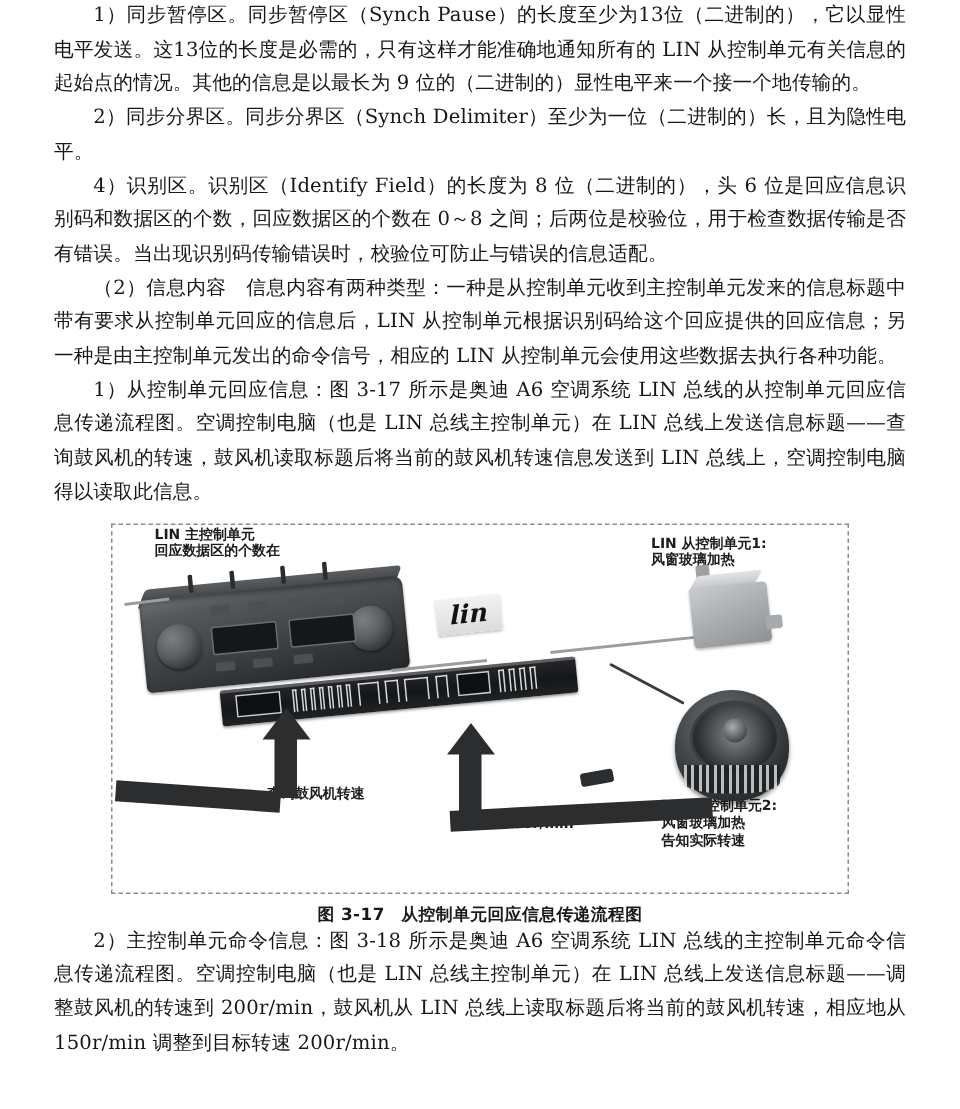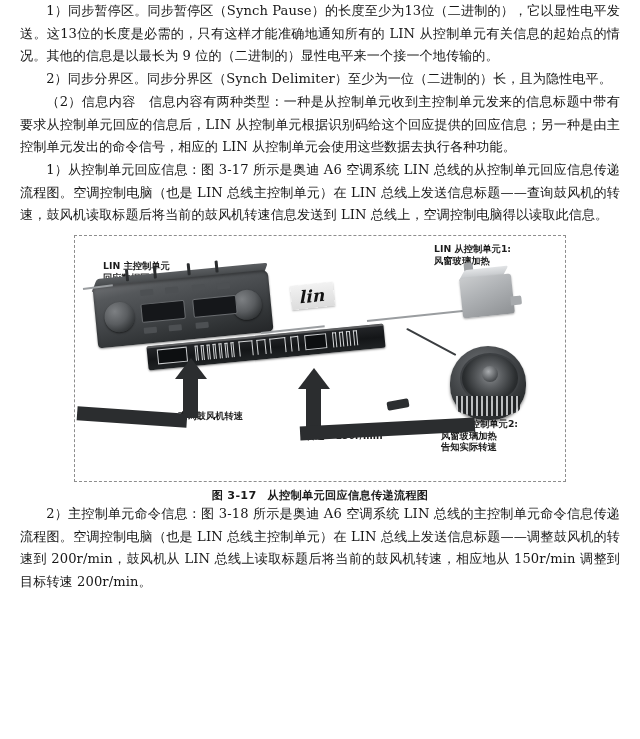--- a/index.html
+++ b/index.html
@@ -13,21 +13,21 @@
     font-family: "DejaVu Serif", "Liberation Serif", serif;
     color: #1a1a1a;
     overflow: hidden;
     position: relative;
   }
   .page {
     width: 640px;
     height: 644px;
     position: relative;
     box-sizing: border-box;
-    padding: 0 20px;
+    padding: 0 36px;
   }
   p.body-text {
     margin: 0;
     font-size: 13.1px;
     line-height: 22.7px;
     text-align: justify;
     text-justify: inter-ideograph;
     letter-spacing: 0.1px;
     color: #171717;
   }
@@ -52,21 +52,21 @@
 
   .fig-label {
     position: absolute;
     font-family: "DejaVu Sans", "Liberation Sans", sans-serif;
     font-size: 9.3px;
     line-height: 11.6px;
     font-weight: bold;
     color: #1c1c1c;
     white-space: nowrap;
   }
-  .lbl-master   { left: 28px;  top: 24px; }
+  .lbl-master   { left: 28px;  top: 1px; }
   .lbl-slave1   { left: 359px; top: 7px; }
   .lbl-slave2   { left: 366px; top: 182px; }
   .lbl-query    { left: 103px; top: 174px; font-weight: bold; }
   .lbl-speed    { left: 231px; top: 194px; font-weight: bold; }
 
   
   .ccu {
     position: absolute;
     left: 20px;
     top: 42px;
@@ -318,20 +318,21 @@
   .fig-caption .num { margin-right: 11px; }
   .after-fig { margin-top: 9px; }
 </style>
 </head>
 <body>
 
 <div class="page">
 
   <p class="body-text indent">1）同步暂停区。同步暂停区（Synch Pause）的长度至少为13位（二进制的），它以显性电平发送。这13位的长度是必需的，只有这样才能准确地通知所有的 LIN 从控制单元有关信息的起始点的情况。其他的信息是以最长为 9 位的（二进制的）显性电平来一个接一个地传输的。</p>
   <p class="body-text indent">2）同步分界区。同步分界区（Synch Delimiter）至少为一位（二进制的）长，且为隐性电平。</p>
+  <p class="body-text indent">4）识别区。识别区（Identify Field）的长度为 8 位（二进制的），头 6 位是回应信息识别码和数据区的个数，回应数据区的个数在 0～8 之间；后两位是校验位，用于检查数据传输是否有错误。当出现识别码传输错误时，校验位可防止与错误的信息适配。</p>
   <p class="body-text indent">（2）信息内容　信息内容有两种类型：一种是从控制单元收到主控制单元发来的信息标题中带有要求从控制单元回应的信息后，LIN 从控制单元根据识别码给这个回应提供的回应信息；另一种是由主控制单元发出的命令信号，相应的 LIN 从控制单元会使用这些数据去执行各种功能。</p>
   <p class="body-text indent">1）从控制单元回应信息：图 3-17 所示是奥迪 A6 空调系统 LIN 总线的从控制单元回应信息传递流程图。空调控制电脑（也是 LIN 总线主控制单元）在 LIN 总线上发送信息标题——查询鼓风机的转速，鼓风机读取标题后将当前的鼓风机转速信息发送到 LIN 总线上，空调控制电脑得以读取此信息。</p>
 
   <div class="figure-wrap">
     <div class="figure-box">
 
       <div class="fig-label lbl-master">
         <div>LIN 主控制单元</div>
         <div>回应数据区的个数在</div>
       </div>

